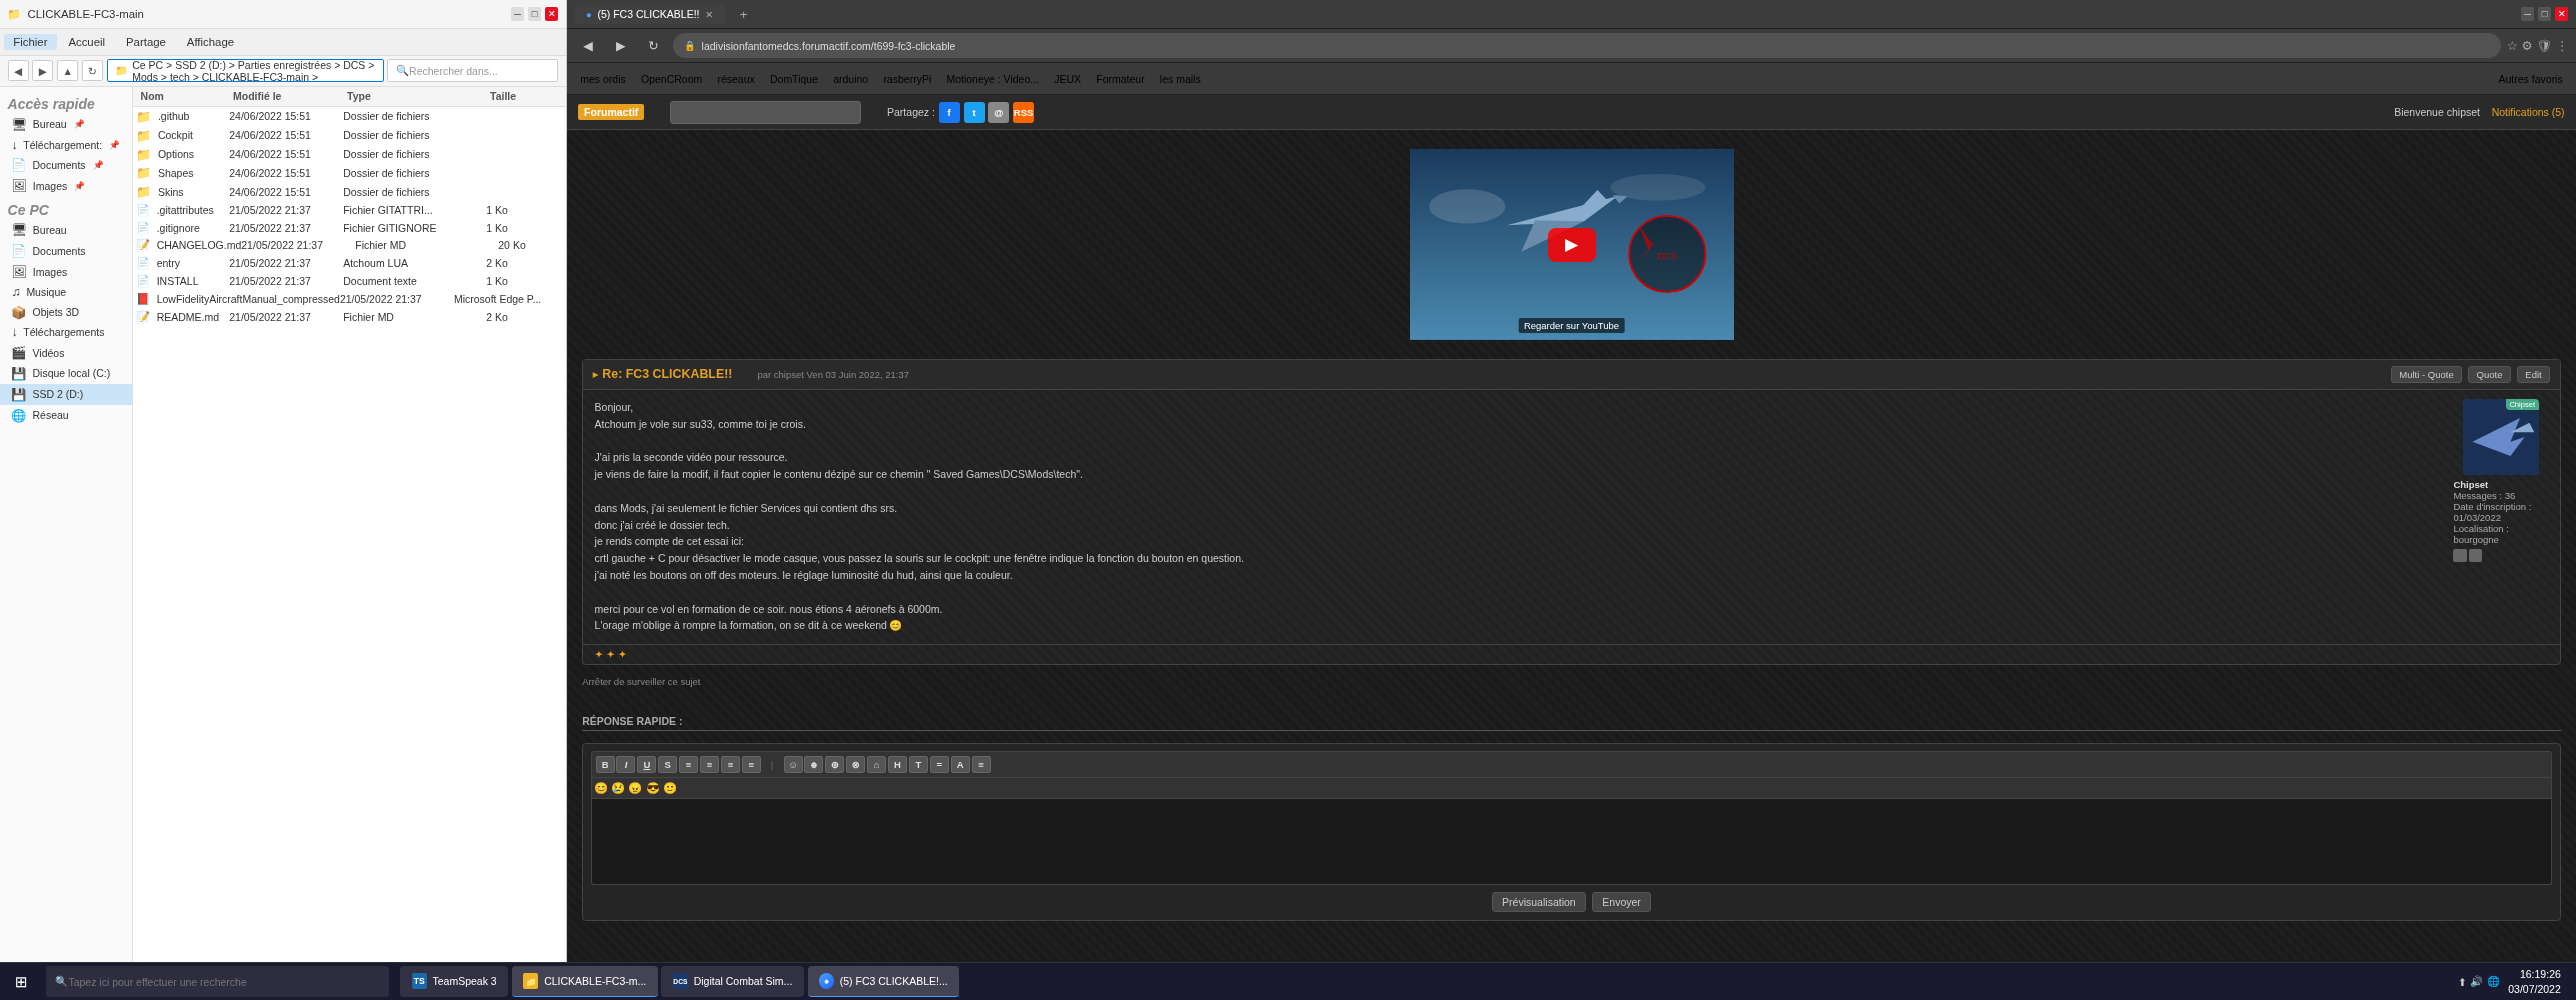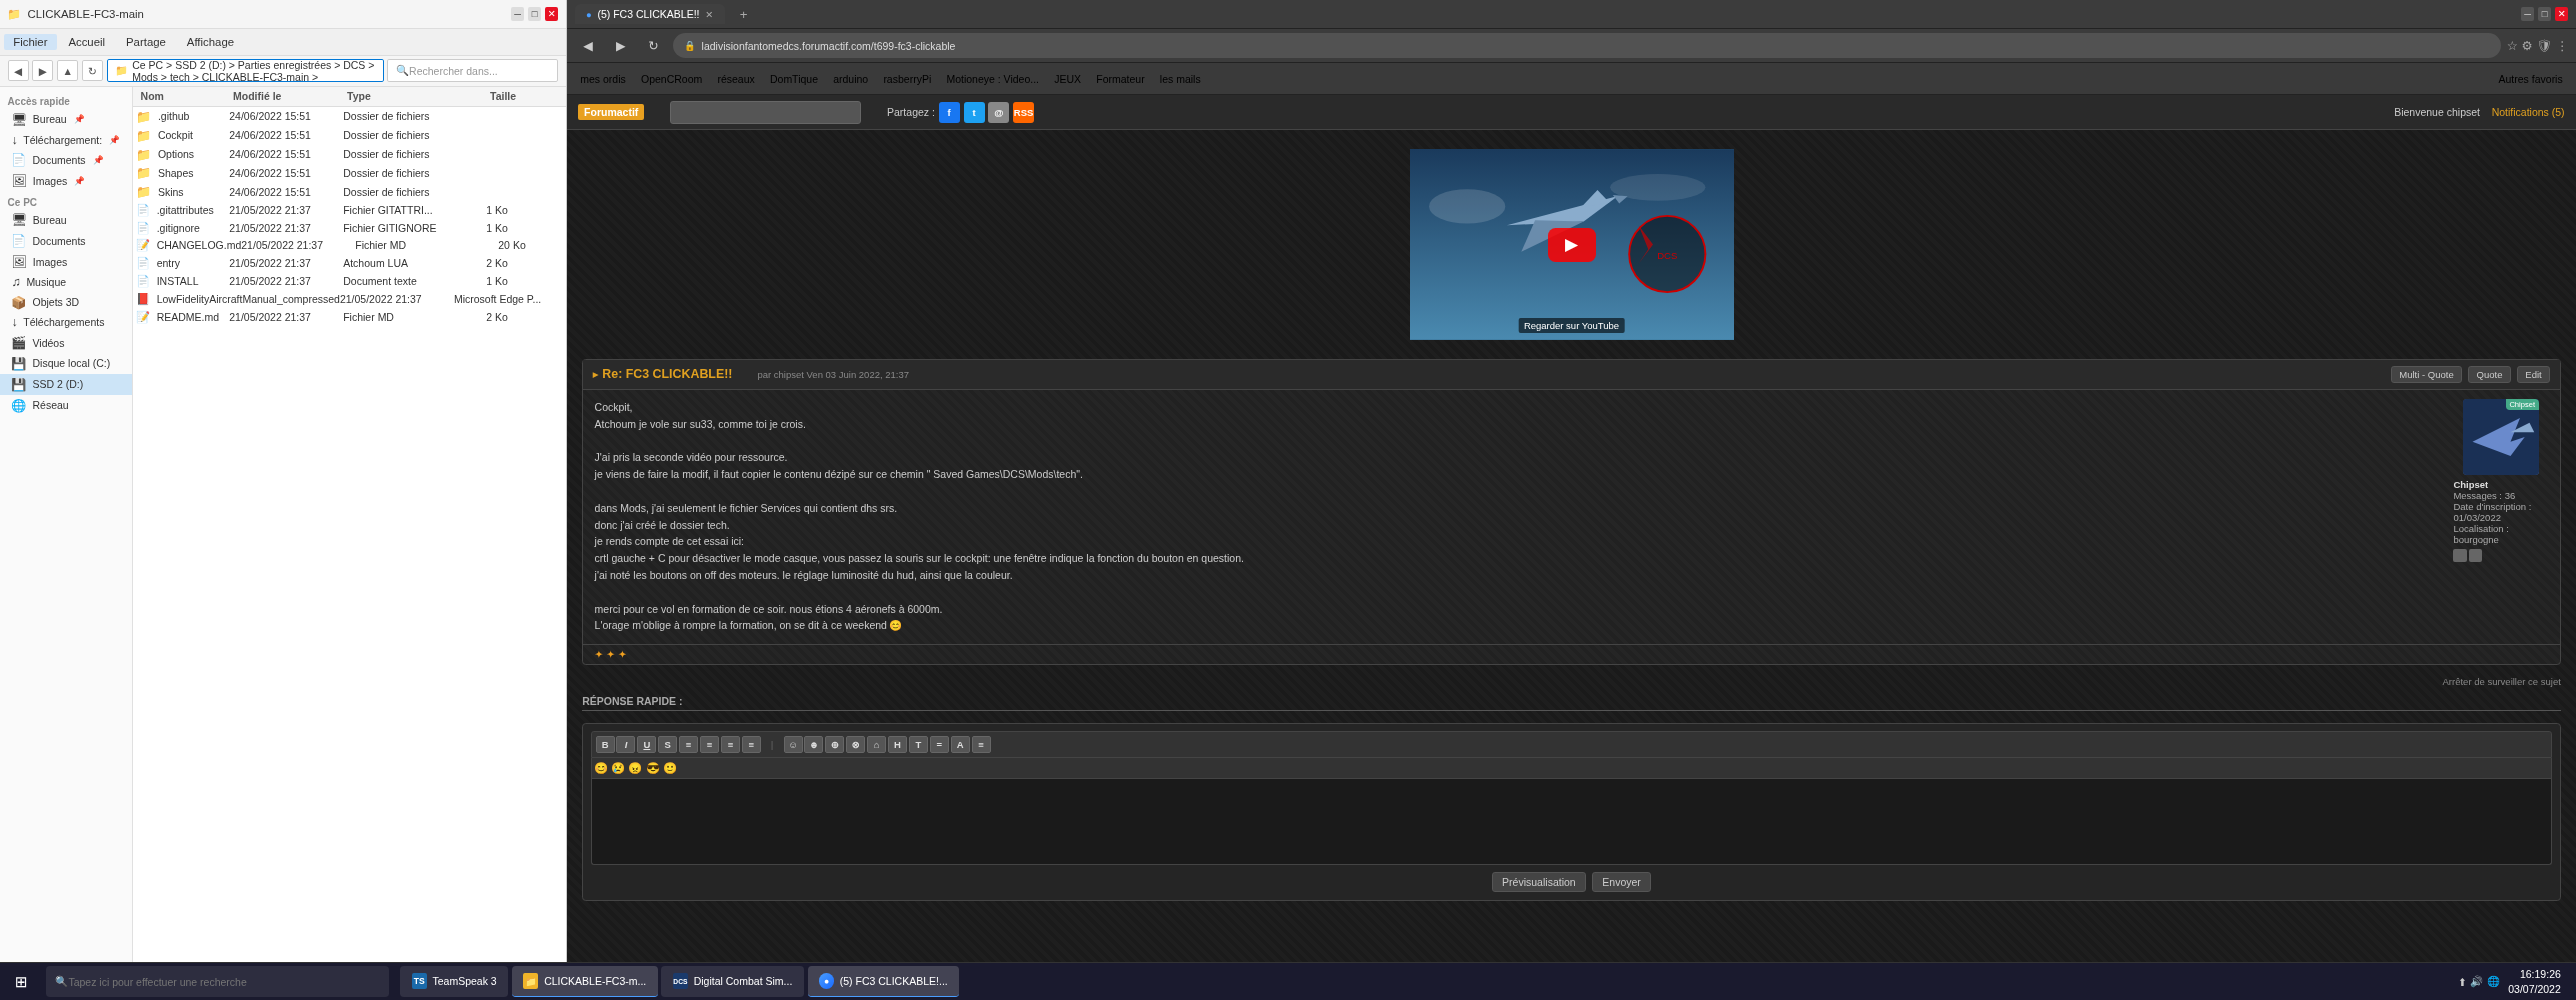--- a/index.html
+++ b/index.html
@@ -35,21 +35,21 @@
     .fe-menu-item:hover, .fe-menu-item.active { background: #d0e4f7; }
     .fe-toolbar { height: 30.5px; background: #f5f5f5; display: flex; align-items: center; gap: 3.8px; padding: 0 7.6px; border-bottom: 1px solid #ddd; }
     .fe-nav-btn { width: 21px; height: 21px; border: 1px solid #ccc; background: #fff; border-radius: 1.9px; cursor: pointer; font-size: 10.5px; display: flex; align-items: center; justify-content: center; color: #555; }
     .fe-nav-btn:disabled { color: #ccc; }
     .fe-address { flex: 1; height: 23px; border: 1px solid #0078d7; background: white; display: flex; align-items: center; padding: 0 7.6px; font-size: 10.5px; color: #333; border-radius: 1.9px; gap: 3.8px; }
     .fe-search { width: 171px; height: 23px; border: 1px solid #ccc; background: white; display: flex; align-items: center; padding: 0 7.6px; font-size: 10.5px; color: #999; border-radius: 1.9px; }
     .fe-body { display: flex; flex: 1; overflow: hidden; }
     .fe-sidebar { width: 133px; background: #fafafa; border-right: 1px solid #e0e0e0; overflow-y: auto; padding: 3.8px 0; }
     .fe-sidebar-item { display: flex; align-items: center; gap: 5.7px; padding: 2.9px 7.6px 2.9px 11.4px; cursor: pointer; font-size: 10.5px; color: #333; }
     .fe-sidebar-item.selected { background: #cce4f7; }
-    .fe-sidebar-section { padding: 5.7px 7.6px 1.9px 7.6px; font-size: 10px; color: #888; font-weight: bold; }
+    .fe-sidebar-section { padding: 5.7px 7.6px 1.9px 7.6px; font-size: 14px; color: #888; font-weight: bold; font-style: italic; }
     .fe-sidebar-icon { font-size: 12.4px; }
     .fe-content { flex: 1; overflow-y: auto; }
     .fe-list-header { display: grid; grid-template-columns: 1fr 114px 143px 76px; background: #f5f5f5; border-bottom: 1px solid #ddd; padding: 1.9px 3.8px; font-size: 10.5px; color: #555; font-weight: 600; }
     .fe-list-header span { padding: 1.9px 3.8px; cursor: pointer; }
     .fe-row { display: grid; grid-template-columns: 1fr 114px 143px 76px; padding: 1.9px 3.8px; font-size: 10.5px; color: #333; cursor: pointer; align-items: center; }
     .fe-row-name { display: flex; align-items: center; gap: 5.7px; }
     .fe-status { height: 23px; background: #f0f0f0; border-top: 1px solid #ddd; display: flex; align-items: center; padding: 0 7.6px; font-size: 10.5px; color: #555; gap: 15.2px; }
     .folder-icon { color: #f0b429; font-size: 12.4px; }
     .file-icon { font-size: 11.4px; }
 
@@ -435,21 +435,21 @@
                   <span style="font-size:9.5px;color:#888;">par chipset Ven 03 Juin 2022, 21:37</span>
                 </div>
                 <div class="post-actions">
                   <button class="post-action-btn">Multi - Quote</button>
                   <button class="post-action-btn">Quote</button>
                   <button class="post-action-btn">Edit</button>
                 </div>
               </div>
               <div style="padding:9.5px 11.4px;display:flex;">
                 <div class="post-body" style="flex:1;">
-                  <p>Cockpit,</p>
+                  <p>Bonjour,</p>
                   <p>Atchoum je vole sur su33, comme toi je crois.</p>
                   <br>
                   <p>J'ai pris la seconde vidéo pour ressource.</p>
                   <p>je viens de faire la modif, il faut copier le contenu dézipé sur ce chemin " Saved Games\DCS\Mods\tech".</p>
                   <br>
                   <p>dans Mods, j'ai seulement le fichier Services qui contient dhs srs.</p>
                   <p>donc j'ai créé le dossier tech.</p>
                   <p>je rends compte de cet essai ici:</p>
                   <p>crtl gauche + C pour désactiver le mode casque, vous passez la souris sur le cockpit: une fenêtre indique la fonction du bouton en question.</p>
                   <p>j'ai noté les boutons on off des moteurs. le réglage luminosité du hud, ainsi que la couleur.</p>
@@ -479,21 +479,21 @@
                     </div>
                   </div>
                 </div>
               </div>
 
               <div style="padding:3.8px 11.4px;border-top:1px solid #444;display:flex;justify-content:space-between;">
                 <span style="color:#f0a020;font-size:10.5px;">✦ ✦ ✦</span>
               </div>
             </div>
 
-            <div style="text-align:right;margin-bottom:4px;">
+            <div style="margin-bottom:24px;">
               <span style="font-size:9.5px;color:#888;cursor:pointer;">Arrêter de surveiller ce sujet</span>
             </div>
 
             <div style="padding:3.8px 0;">
               <span style="font-size:10.5px;color:#aaa;font-weight:bold;border-bottom:1px solid #555;display:block;padding-bottom:3.8px;margin-bottom:7.6px;">RÉPONSE RAPIDE :</span>
             </div>
             <div style="background:#252525;border:1px solid #444;border-radius:3.8px;padding:7.6px;margin-bottom:38px;">
               
               <div style="display:flex;align-items:center;gap:1.9px;background:#333;border:1px solid #444;padding:3.8px;border-radius:2.9px 2.9px 0 0;flex-wrap:wrap;">
                 <button class="reply-btn">B</button>

